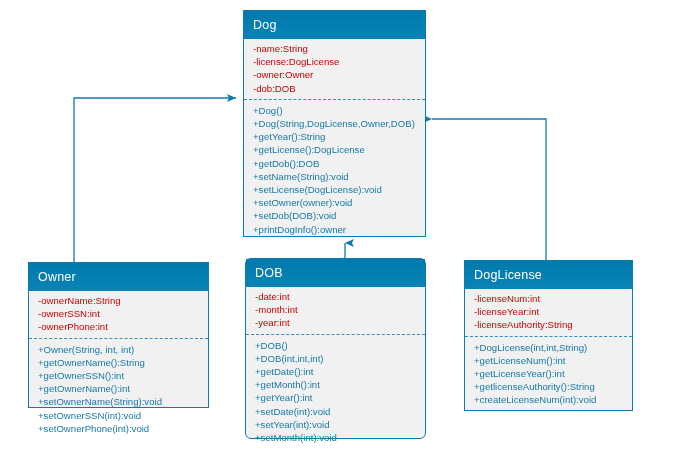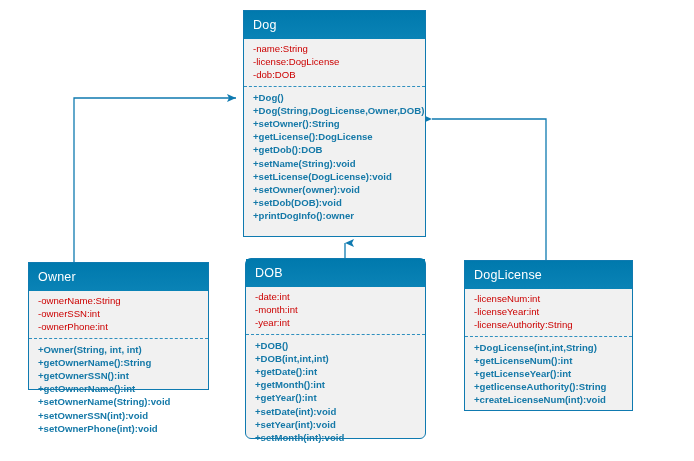--- a/index.html
+++ b/index.html
@@ -46,21 +46,20 @@
     color: #cc0000;
     font-size: 9.6px;
     line-height: 13.2px;
     white-space: nowrap;
   }
   .meth {
     color: #1579a8;
     font-size: 9.6px;
     line-height: 13.2px;
     white-space: nowrap;
-    font-weight: bold;
   }
 
   
   .conn-svg {
     position: absolute;
     left: 0;
     top: 0;
     width: 694px;
     height: 461px;
     z-index: 1;
@@ -96,37 +95,38 @@
     <g>
       <path d="M345,258 L345,243" fill="none" stroke="#0f7ab0" stroke-width="1.3" marker-end="url(#arrowUp)"></path>
     </g>
   </svg>
 
   <div class="umlclass" id="box-dog" style="left:243px; top:10px; width:183px; height:227px;">
     <div class="cls-header">Dog</div>
     <div class="cls-attrs">
       <div class="attr">-name:String</div>
       <div class="attr">-license:DogLicense</div>
+      <div class="attr">-owner:Owner</div>
       <div class="attr">-dob:DOB</div>
     </div>
     <div class="cls-methods">
       <div class="meth">+Dog()</div>
       <div class="meth">+Dog(String,DogLicense,Owner,DOB)</div>
-      <div class="meth">+setOwner():String</div>
+      <div class="meth">+getYear():String</div>
       <div class="meth">+getLicense():DogLicense</div>
       <div class="meth">+getDob():DOB</div>
       <div class="meth">+setName(String):void</div>
       <div class="meth">+setLicense(DogLicense):void</div>
       <div class="meth">+setOwner(owner):void</div>
       <div class="meth">+setDob(DOB):void</div>
       <div class="meth">+printDogInfo():owner</div>
     </div>
   </div>
 
-  <div class="umlclass" id="box-owner" style="left:28px; top:262px; width:181px; height:128px;">
+  <div class="umlclass" id="box-owner" style="left:28px; top:262px; width:181px; height:146px;">
     <div class="cls-header">Owner</div>
     <div class="cls-attrs">
       <div class="attr">-ownerName:String</div>
       <div class="attr">-ownerSSN:int</div>
       <div class="attr">-ownerPhone:int</div>
     </div>
     <div class="cls-methods">
       <div class="meth">+Owner(String, int, int)</div>
       <div class="meth">+getOwnerName():String</div>
       <div class="meth">+getOwnerSSN():int</div>

